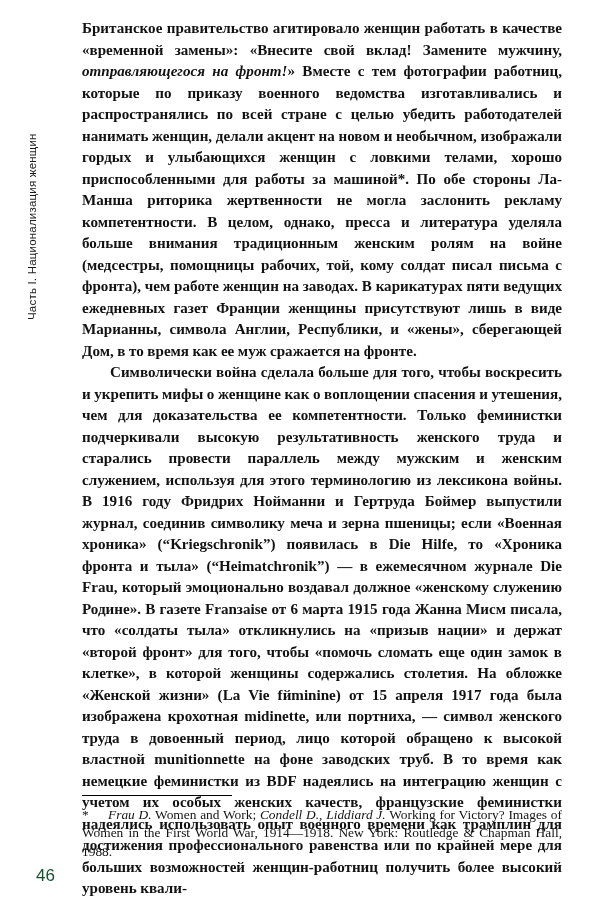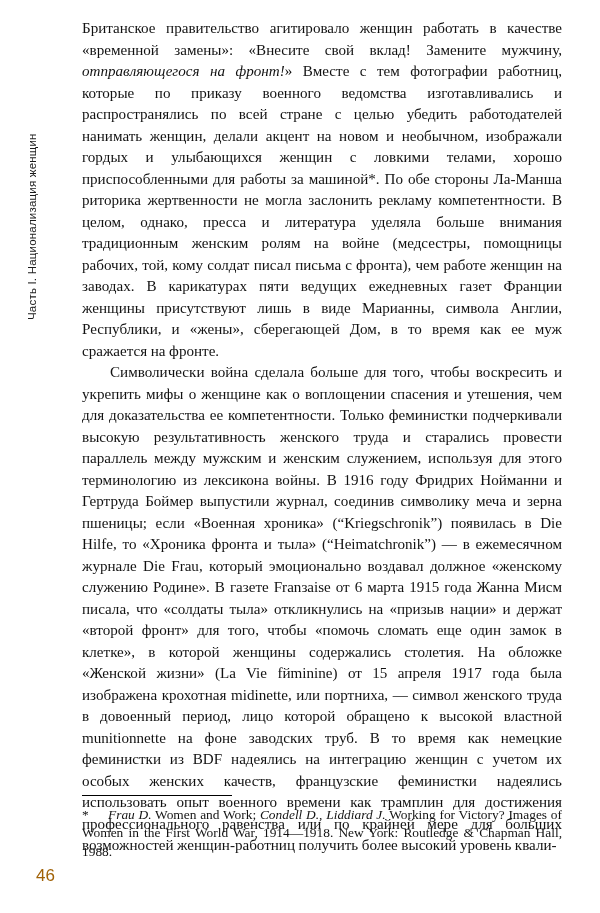--- a/index.html
+++ b/index.html
@@ -39,20 +39,21 @@
     letter-spacing: 0.2px;
     color: #1a1a1a;
     left: 16px;
     top: 300px;
   }
   .content {
     position: absolute;
     left: 82px;
     top: 18px;
     width: 480px;
+    font-weight: bold;
   }
   p.body-par {
     margin: 0;
     text-align: justify;
     text-indent: 28px;
     font-size: 15.1px;
     line-height: 21.5px;
     hyphens: manual;
     word-spacing: -0.2px;
   }
@@ -81,21 +82,21 @@
   .footnote .star {
     display: inline-block;
     width: 26px;
   }
   .page-number {
     position: absolute;
     left: 36px;
     top: 866px;
     font-family: "Liberation Sans", sans-serif;
     font-size: 17px;
-    color: #a16207;
+    color: #14532d;
   }
 </style>
 </head>
 <body>
 
 <div class="page">
 
   <div class="side-header">
     <div class="side-header-inner">Часть I. Национализация женщин</div>
   </div>

